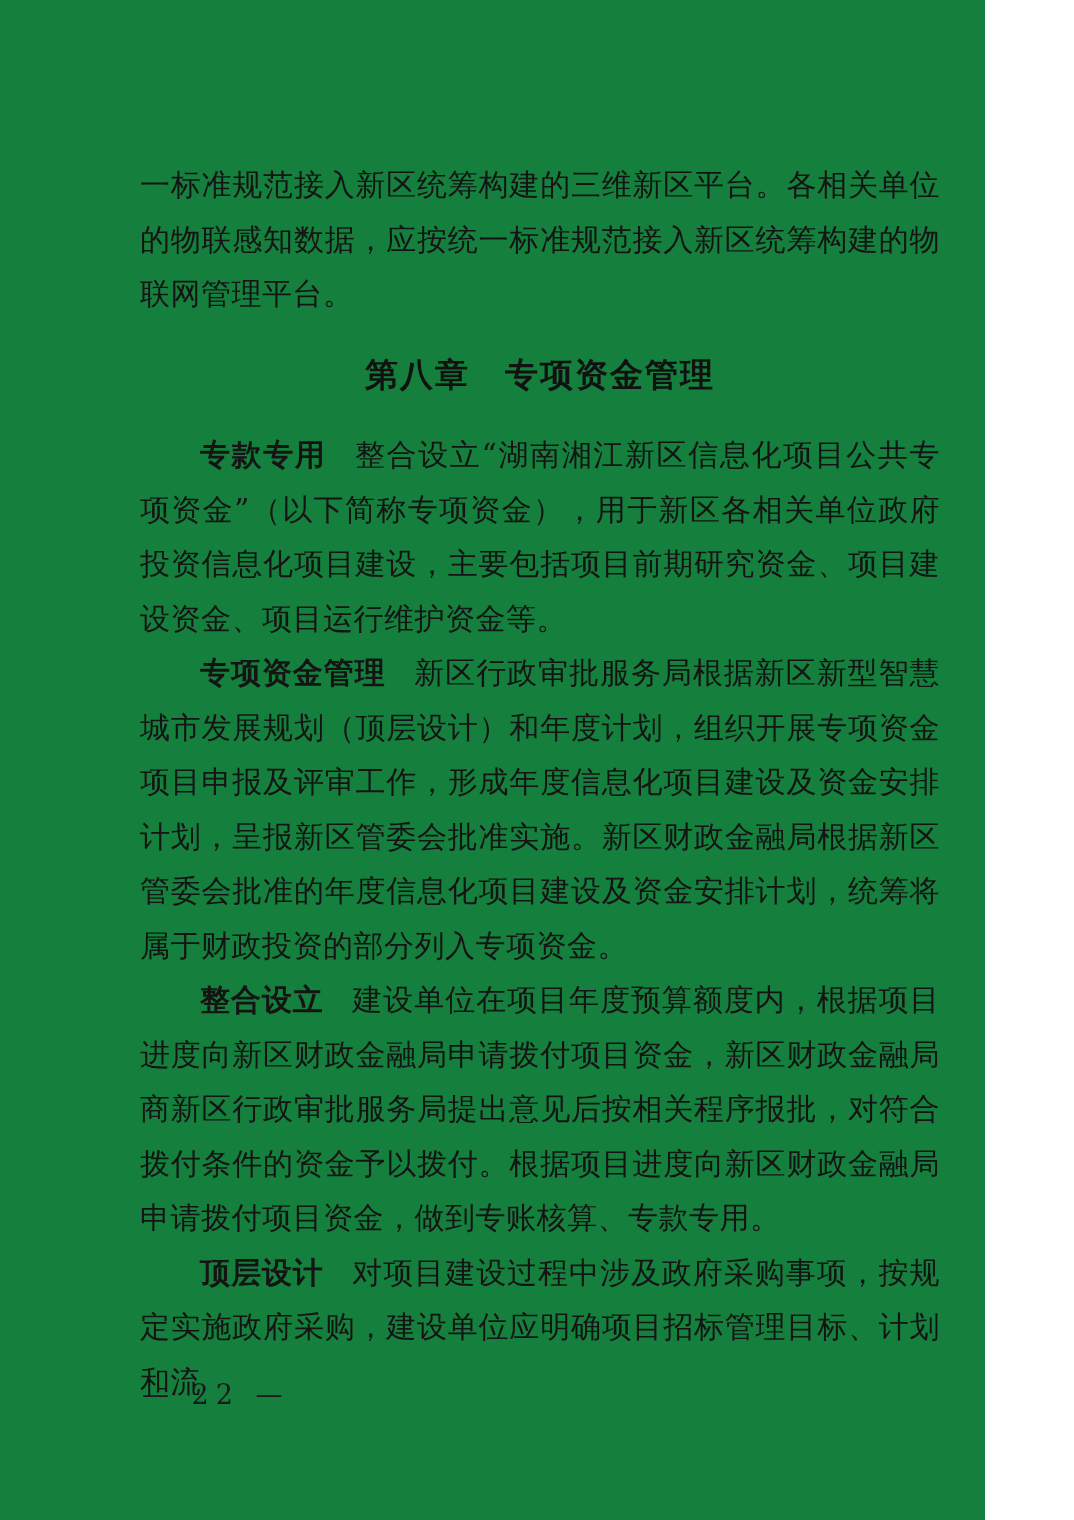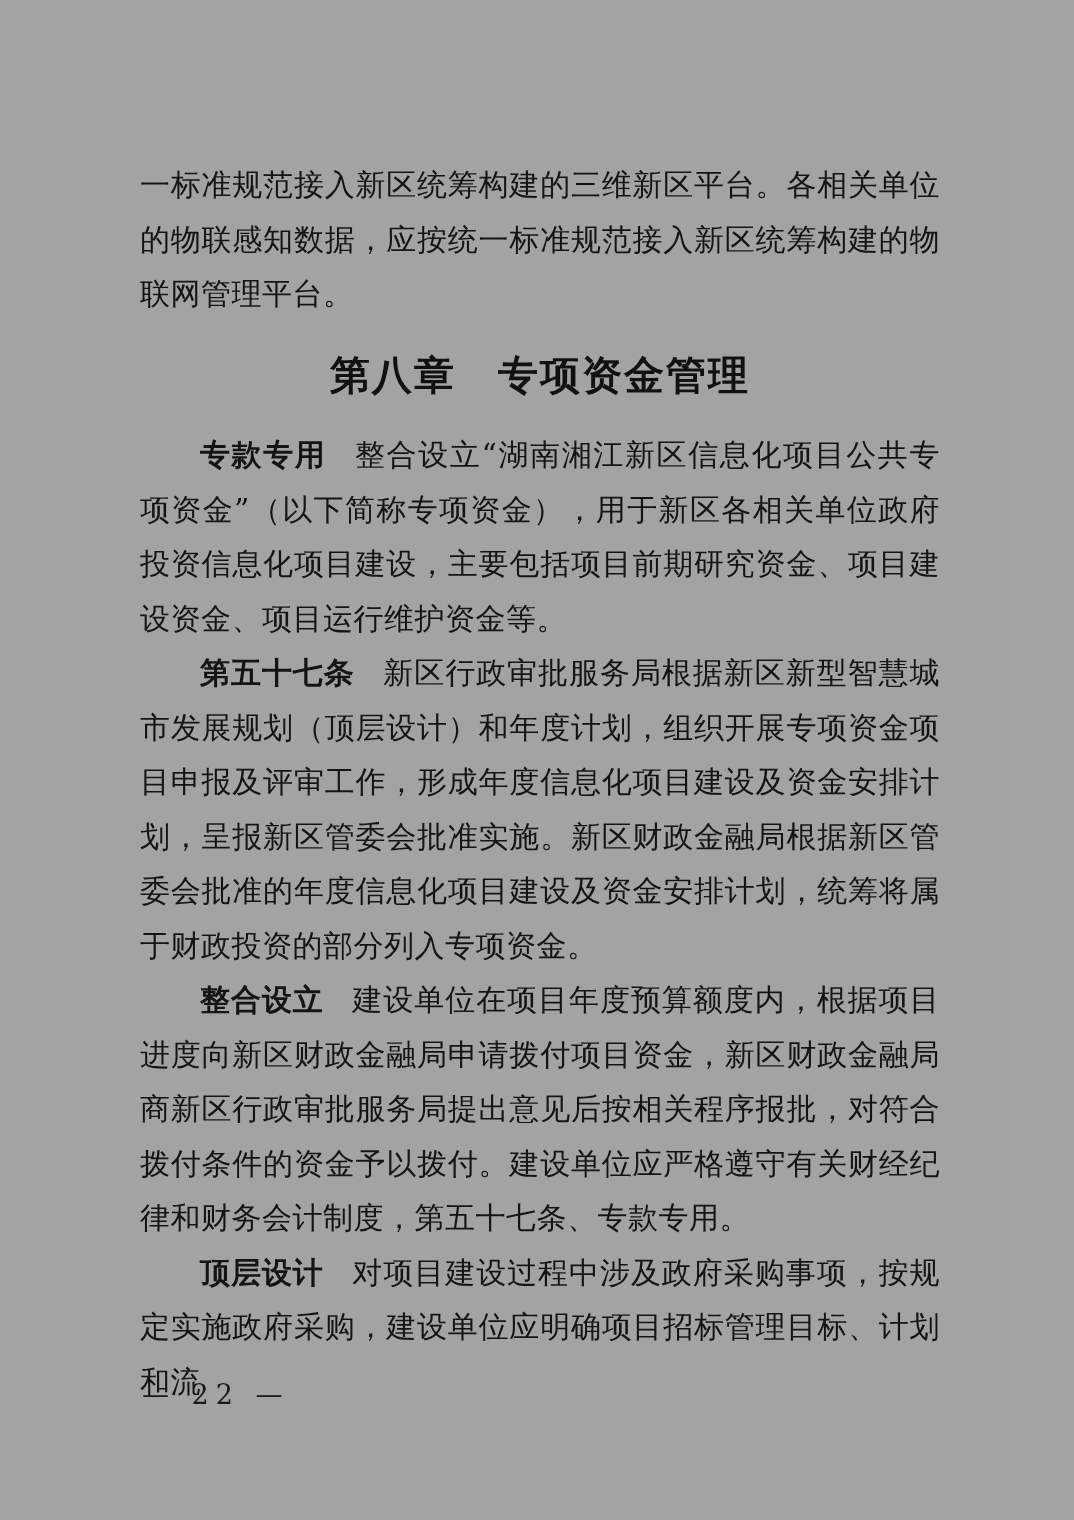--- a/index.html
+++ b/index.html
@@ -1,22 +1,22 @@
 <!DOCTYPE html>
 <html><head>
 <meta charset="utf-8">
 <style>
   * { box-sizing: border-box; }
   html, body { margin: 0; padding: 0; background: #ffffff; }
 
   .page {
     position: relative;
-    width: 1074px;
+    width: 985px;
     height: 1520px;
-    background: #a3a3a3;
+    background: #15803d;
     color: #141414;
     font-family: "DejaVu Serif", serif;
     overflow: hidden;
     text-decoration: underline;
   }
 
   .body-text {
     position: absolute;
     left: 140px;
     top: 158px;
@@ -34,21 +34,21 @@
 
   .para.indent { text-indent: 2em; }
 
   .art-num {
     font-weight: bold;
     margin-right: 0.95em;
   }
 
   .chapter-heading {
     margin: 26px 0;
-    font-size: 40px;
+    font-size: 33px;
     line-height: 54.5px;
     font-weight: bold;
     text-align: center;
     letter-spacing: 2px;
     font-family: "DejaVu Sans", sans-serif;
     color: #111111;
   }
 
   .page-footer {
     position: absolute;
@@ -67,23 +67,23 @@
 <div class="page">
 
   <main class="body-text">
 
     <p class="para">一标准规范接入新区统筹构建的三维新区平台。各相关单位的物联感知数据，应按统一标准规范接入新区统筹构建的物联网管理平台。</p>
 
     <h2 class="chapter-heading">第八章　专项资金管理</h2>
 
     <p class="para indent"><span class="art-num">专款专用</span><span>整合设立“湖南湘江新区信息化项目公共专项资金”（以下简称专项资金），用于新区各相关单位政府投资信息化项目建设，主要包括项目前期研究资金、项目建设资金、项目运行维护资金等。</span></p>
 
-    <p class="para indent"><span class="art-num">第五十七条</span><span>新区行政审批服务局根据新区新型智慧城市发展规划（顶层设计）和年度计划，组织开展专项资金项目申报及评审工作，形成年度信息化项目建设及资金安排计划，呈报新区管委会批准实施。新区财政金融局根据新区管委会批准的年度信息化项目建设及资金安排计划，统筹将属于财政投资的部分列入专项资金。</span></p>
+    <p class="para indent"><span class="art-num">专项资金管理</span><span>新区行政审批服务局根据新区新型智慧城市发展规划（顶层设计）和年度计划，组织开展专项资金项目申报及评审工作，形成年度信息化项目建设及资金安排计划，呈报新区管委会批准实施。新区财政金融局根据新区管委会批准的年度信息化项目建设及资金安排计划，统筹将属于财政投资的部分列入专项资金。</span></p>
 
-    <p class="para indent"><span class="art-num">整合设立</span><span>建设单位在项目年度预算额度内，根据项目进度向新区财政金融局申请拨付项目资金，新区财政金融局商新区行政审批服务局提出意见后按相关程序报批，对符合拨付条件的资金予以拨付。建设单位应严格遵守有关财经纪律和财务会计制度，第五十七条、专款专用。</span></p>
+    <p class="para indent"><span class="art-num">整合设立</span><span>建设单位在项目年度预算额度内，根据项目进度向新区财政金融局申请拨付项目资金，新区财政金融局商新区行政审批服务局提出意见后按相关程序报批，对符合拨付条件的资金予以拨付。根据项目进度向新区财政金融局申请拨付项目资金，做到专账核算、专款专用。</span></p>
 
     <p class="para indent"><span class="art-num">顶层设计</span><span>对项目建设过程中涉及政府采购事项，按规定实施政府采购，建设单位应明确项目招标管理目标、计划和流</span></p>
 
   </main>
 
   <footer class="page-footer">
     <span>— 22 —</span>
   </footer>
 
 </div>

